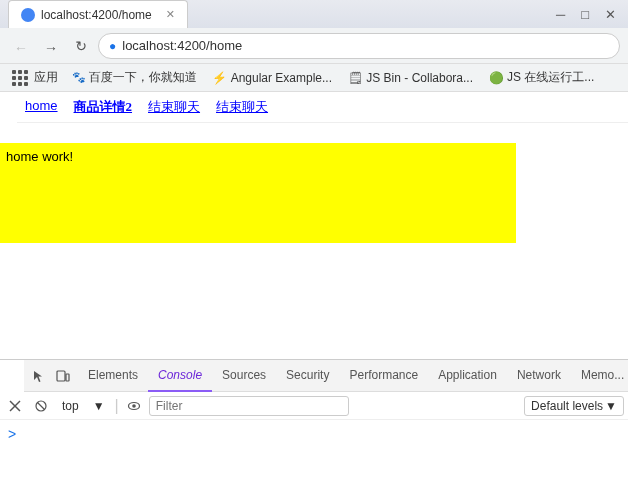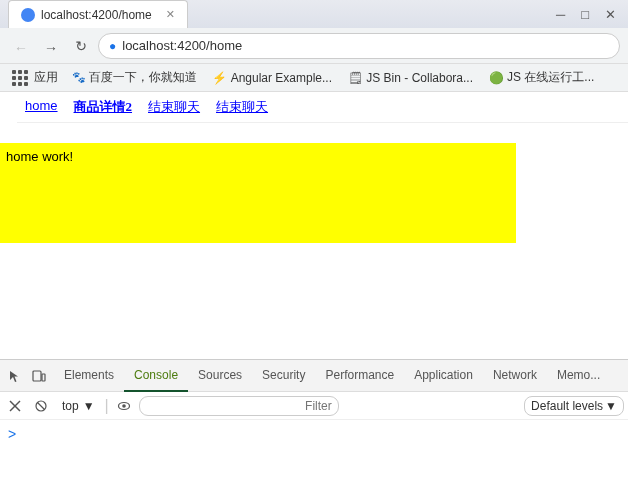--- a/index.html
+++ b/index.html
@@ -167,36 +167,38 @@
       height: 145px;
     }
 
     .devtools-tabs {
       display: flex;
       align-items: center;
       height: 32px;
       background: #f3f3f3;
       border-bottom: 1px solid #ddd;
       padding: 0 4px;
+      margin-left: 24px;
     }
 
     .devtools-tab {
       padding: 6px 10px;
       font-size: 12px;
       color: #555;
       cursor: pointer;
       border-bottom: 2px solid transparent;
       height: 32px;
       display: flex;
       align-items: center;
     }
 
     .devtools-tab.active {
-      color: #4d7c0f;
-      border-bottom: 2px solid #14532d;
+      color: #6d28d9;
+      border-bottom: 2px solid #8b5cf6;
+      font-style: italic;
     }
 
     .devtools-toolbar {
       display: flex;
       align-items: center;
       height: 28px;
       background: #fff;
       border-bottom: 1px solid #eee;
       padding: 0 4px;
       gap: 4px;
@@ -212,49 +214,48 @@
       align-items: center;
       justify-content: center;
       font-size: 13px;
       color: #555;
       border-radius: 3px;
     }
 
     .toolbar-select {
       display: flex;
       align-items: center;
-      gap: 4px;
+      gap: 14px;
       font-size: 12px;
       color: #333;
       padding: 2px 6px;
       border: none;
       background: transparent;
       cursor: pointer;
     }
 
     .filter-input {
       flex: 1;
       height: 20px;
       border: 1px solid #ccc;
-      border-radius: 9px;
+      border-radius: 3px;
       padding: 0 6px;
       font-size: 12px;
       max-width: 200px;
-      text-align: right;
     }
 
     .default-levels {
       display: flex;
       align-items: center;
       gap: 2px;
       font-size: 12px;
       color: #333;
       padding: 2px 6px;
       border: 1px solid #ccc;
-      border-radius: 8px;
+      border-radius: 3px;
       cursor: pointer;
       margin-left: auto;
     }
 
     .console-area {
       height: 60px;
       background: #fff;
       padding: 4px 8px;
       display: flex;
       align-items: flex-start;

